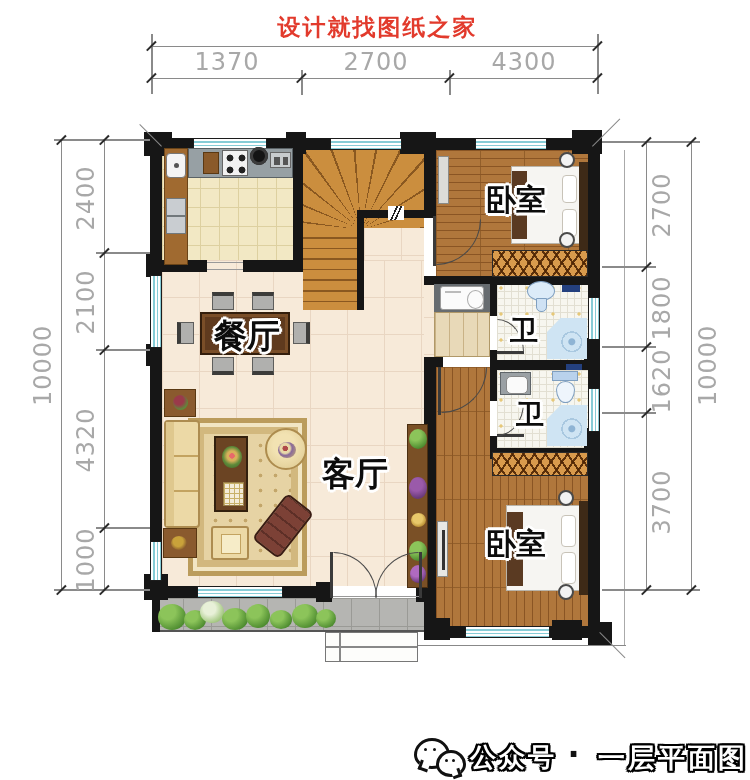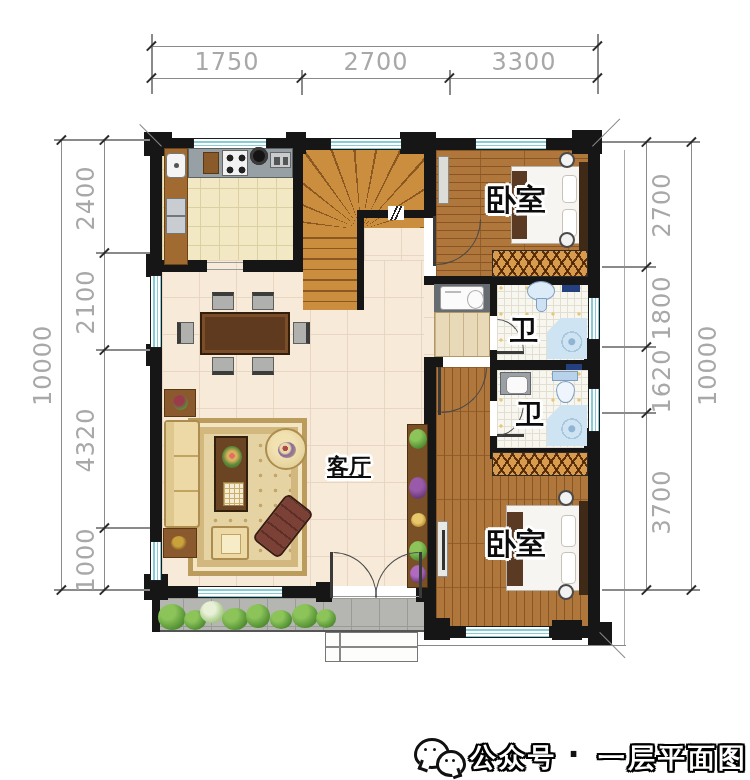--- a/index.html
+++ b/index.html
@@ -62,20 +62,22 @@
                  0 -2.4px 0 #000,0 2.4px 0 #000,-2.4px 0 0 #000,2.4px 0 0 #000;}
   .bush{position:absolute;border-radius:50%;
     background:radial-gradient(circle at 35% 30%,#8cc45a 0 30%,#4e8c30 75%,#3a6e22 100%);}
   .furn{position:absolute;box-sizing:border-box;}
 </style>
 </head>
 <body>
 
 <div id="stage">
 
+  <div class="abs" style="left:235px;top:12px;width:285px;height:32px;text-align:center;color:#e23a2c;
+              font-size:23px;font-weight:bold;letter-spacing:2px;">设计就找图纸之家</div>
 
   <div class="f-kitchen" style="left:162px;top:150px;width:131px;height:110px;"></div>
   <div class="f-wood-h" style="left:436px;top:150px;width:152px;height:126px;"></div>
   <div class="f-cream" style="left:364px;top:218px;width:60px;height:62px;"></div>
   <div class="f-cream" style="left:364px;top:280px;width:126px;height:77px;"></div>
   <div class="f-cream" style="left:162px;top:260px;width:262px;height:326px;"></div>
   <div class="f-bath" style="left:497px;top:284px;width:91px;height:76px;"></div>
   <div class="f-bath" style="left:497px;top:370px;width:91px;height:78px;"></div>
   <div class="f-wood-v" style="left:436px;top:367px;width:54px;height:88px;"></div>
   <div class="f-wood-v" style="left:436px;top:455px;width:152px;height:171px;"></div>
@@ -274,46 +276,47 @@
   <div class="bush" style="left:158px;top:604px;width:28px;height:26px;"></div>
   <div class="bush" style="left:184px;top:610px;width:22px;height:20px;"></div>
   <div class="abs" style="left:200px;top:601px;width:24px;height:22px;border-radius:50%;background:radial-gradient(circle at 40% 35%,#e8f0d8 0 30%,#9ec47a 75%);"></div>
   <div class="bush" style="left:222px;top:608px;width:26px;height:22px;"></div>
   <div class="bush" style="left:246px;top:604px;width:24px;height:24px;"></div>
   <div class="bush" style="left:270px;top:610px;width:22px;height:19px;"></div>
   <div class="bush" style="left:292px;top:604px;width:26px;height:24px;"></div>
   <div class="bush" style="left:316px;top:609px;width:20px;height:19px;"></div>
 
   <div class="rlabel" style="left:456px;top:180px;width:120px;font-size:30px;">卧室</div>
+  <div class="rlabel" style="left:187px;top:314px;width:120px;font-size:33px;">餐厅</div>
   <div class="rlabel" style="left:496px;top:312px;width:56px;font-size:28px;">卫</div>
   <div class="rlabel" style="left:502px;top:396px;width:56px;font-size:28px;">卫</div>
-  <div class="rlabel" style="left:289px;top:452px;width:120px;font-size:22px;text-decoration:underline;">客厅</div>
+  <div class="rlabel" style="left:295px;top:452px;width:120px;font-size:33px;">客厅</div>
   <div class="rlabel" style="left:456px;top:524px;width:120px;font-size:30px;">卧室</div>
 
   <div class="abs" style="left:140px;top:124px;width:31px;height:1.4px;background:#888;transform:rotate(45deg);transform-origin:0 0;"></div>
   <div class="abs" style="left:592px;top:146px;width:39px;height:1.4px;background:#888;transform:rotate(-45deg);transform-origin:0 0;"></div>
   <div class="abs" style="left:600px;top:632px;width:36px;height:1.4px;background:#888;transform:rotate(45deg);transform-origin:0 0;"></div>
   <div class="abs" style="left:624px;top:150px;width:1.4px;height:496px;background:#aaa;"></div>
   <div class="abs" style="left:418px;top:645px;width:208px;height:1.4px;background:#888;"></div>
 
   <div class="dline" style="left:152px;top:46px;width:446px;height:1.2px;"></div>
   <div class="dline" style="left:152px;top:78px;width:446px;height:1.2px;"></div>
   <div class="dline" style="left:151.4px;top:34px;width:1.2px;height:60px;"></div>
   <div class="dline" style="left:597.4px;top:34px;width:1.2px;height:60px;"></div>
   <div class="dline" style="left:301.4px;top:70px;width:1.2px;height:25px;"></div>
   <div class="dline" style="left:449.4px;top:70px;width:1.2px;height:25px;"></div>
   <div class="tick" style="left:145px;top:45px;"></div>
   <div class="tick" style="left:591px;top:45px;"></div>
   <div class="tick" style="left:145px;top:77px;"></div>
   <div class="tick" style="left:295px;top:77px;"></div>
   <div class="tick" style="left:443px;top:77px;"></div>
   <div class="tick" style="left:591px;top:77px;"></div>
-  <div class="dimnum" style="left:187px;top:48px;width:80px;">1750</div>
+  <div class="dimnum" style="left:187px;top:48px;width:80px;">1370</div>
   <div class="dimnum" style="left:336px;top:48px;width:80px;">2700</div>
-  <div class="dimnum" style="left:484px;top:48px;width:80px;">3300</div>
+  <div class="dimnum" style="left:484px;top:48px;width:80px;">4300</div>
 
   <div class="dline" style="left:61px;top:140px;width:1.2px;height:450px;"></div>
   <div class="dline" style="left:104px;top:140px;width:1.2px;height:450px;"></div>
   <div class="dline" style="left:54px;top:139.4px;width:96px;height:1.2px;"></div>
   <div class="dline" style="left:96px;top:252.4px;width:54px;height:1.2px;"></div>
   <div class="dline" style="left:96px;top:349.4px;width:54px;height:1.2px;"></div>
   <div class="dline" style="left:96px;top:527.4px;width:54px;height:1.2px;"></div>
   <div class="dline" style="left:54px;top:589.4px;width:96px;height:1.2px;"></div>
   <div class="tick" style="left:55px;top:139px;"></div>
   <div class="tick" style="left:55px;top:589px;"></div>

